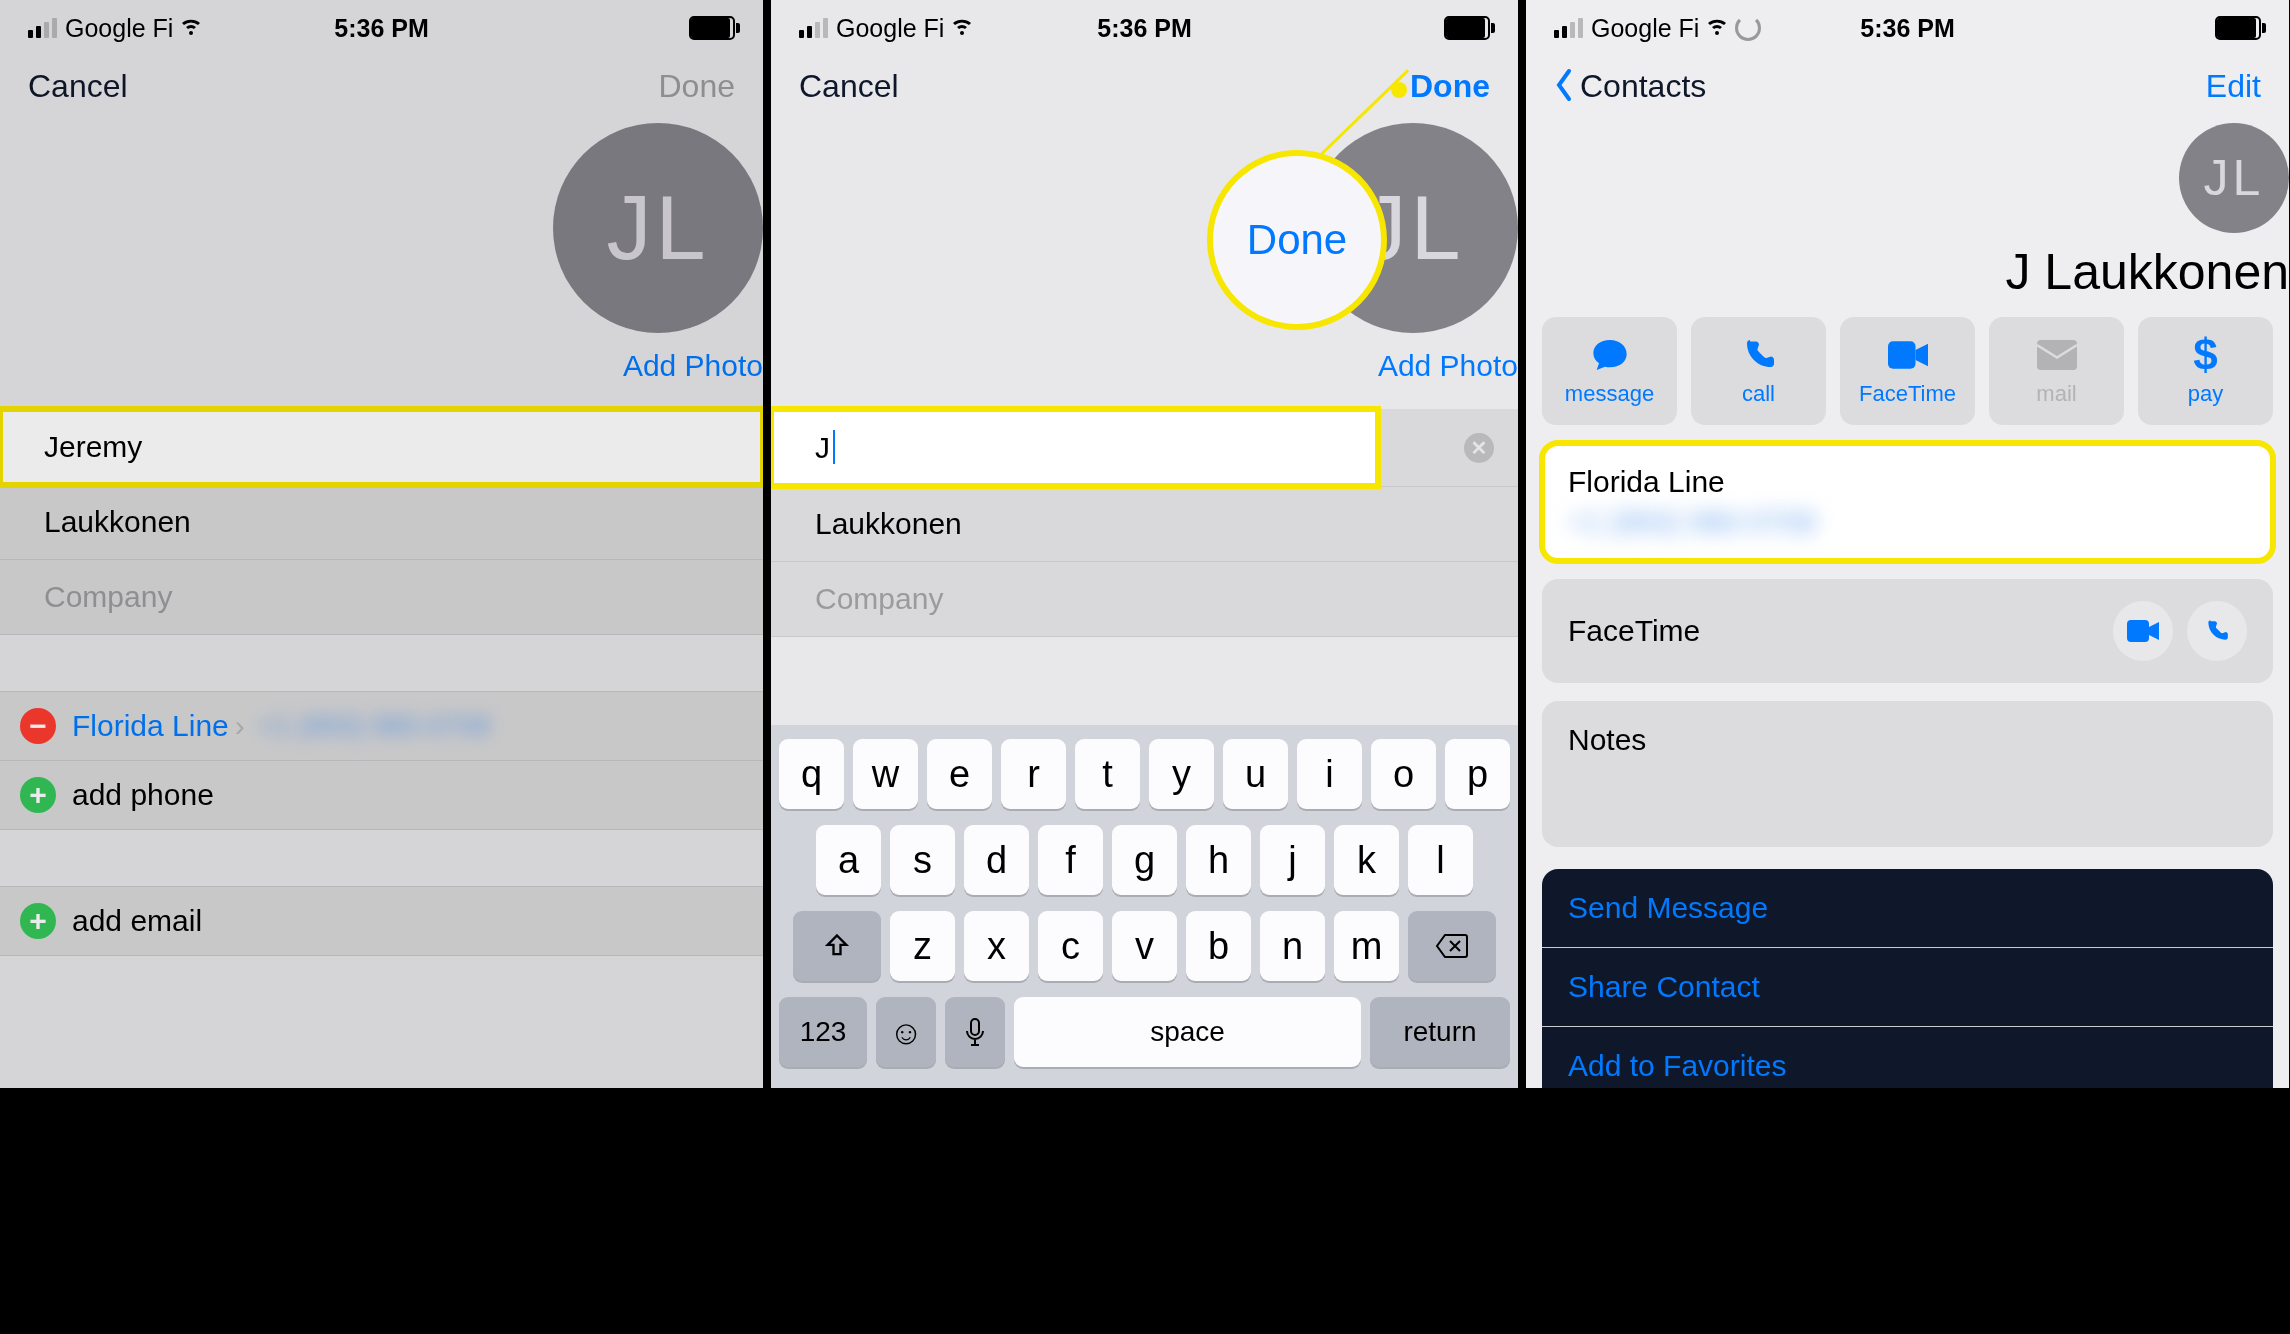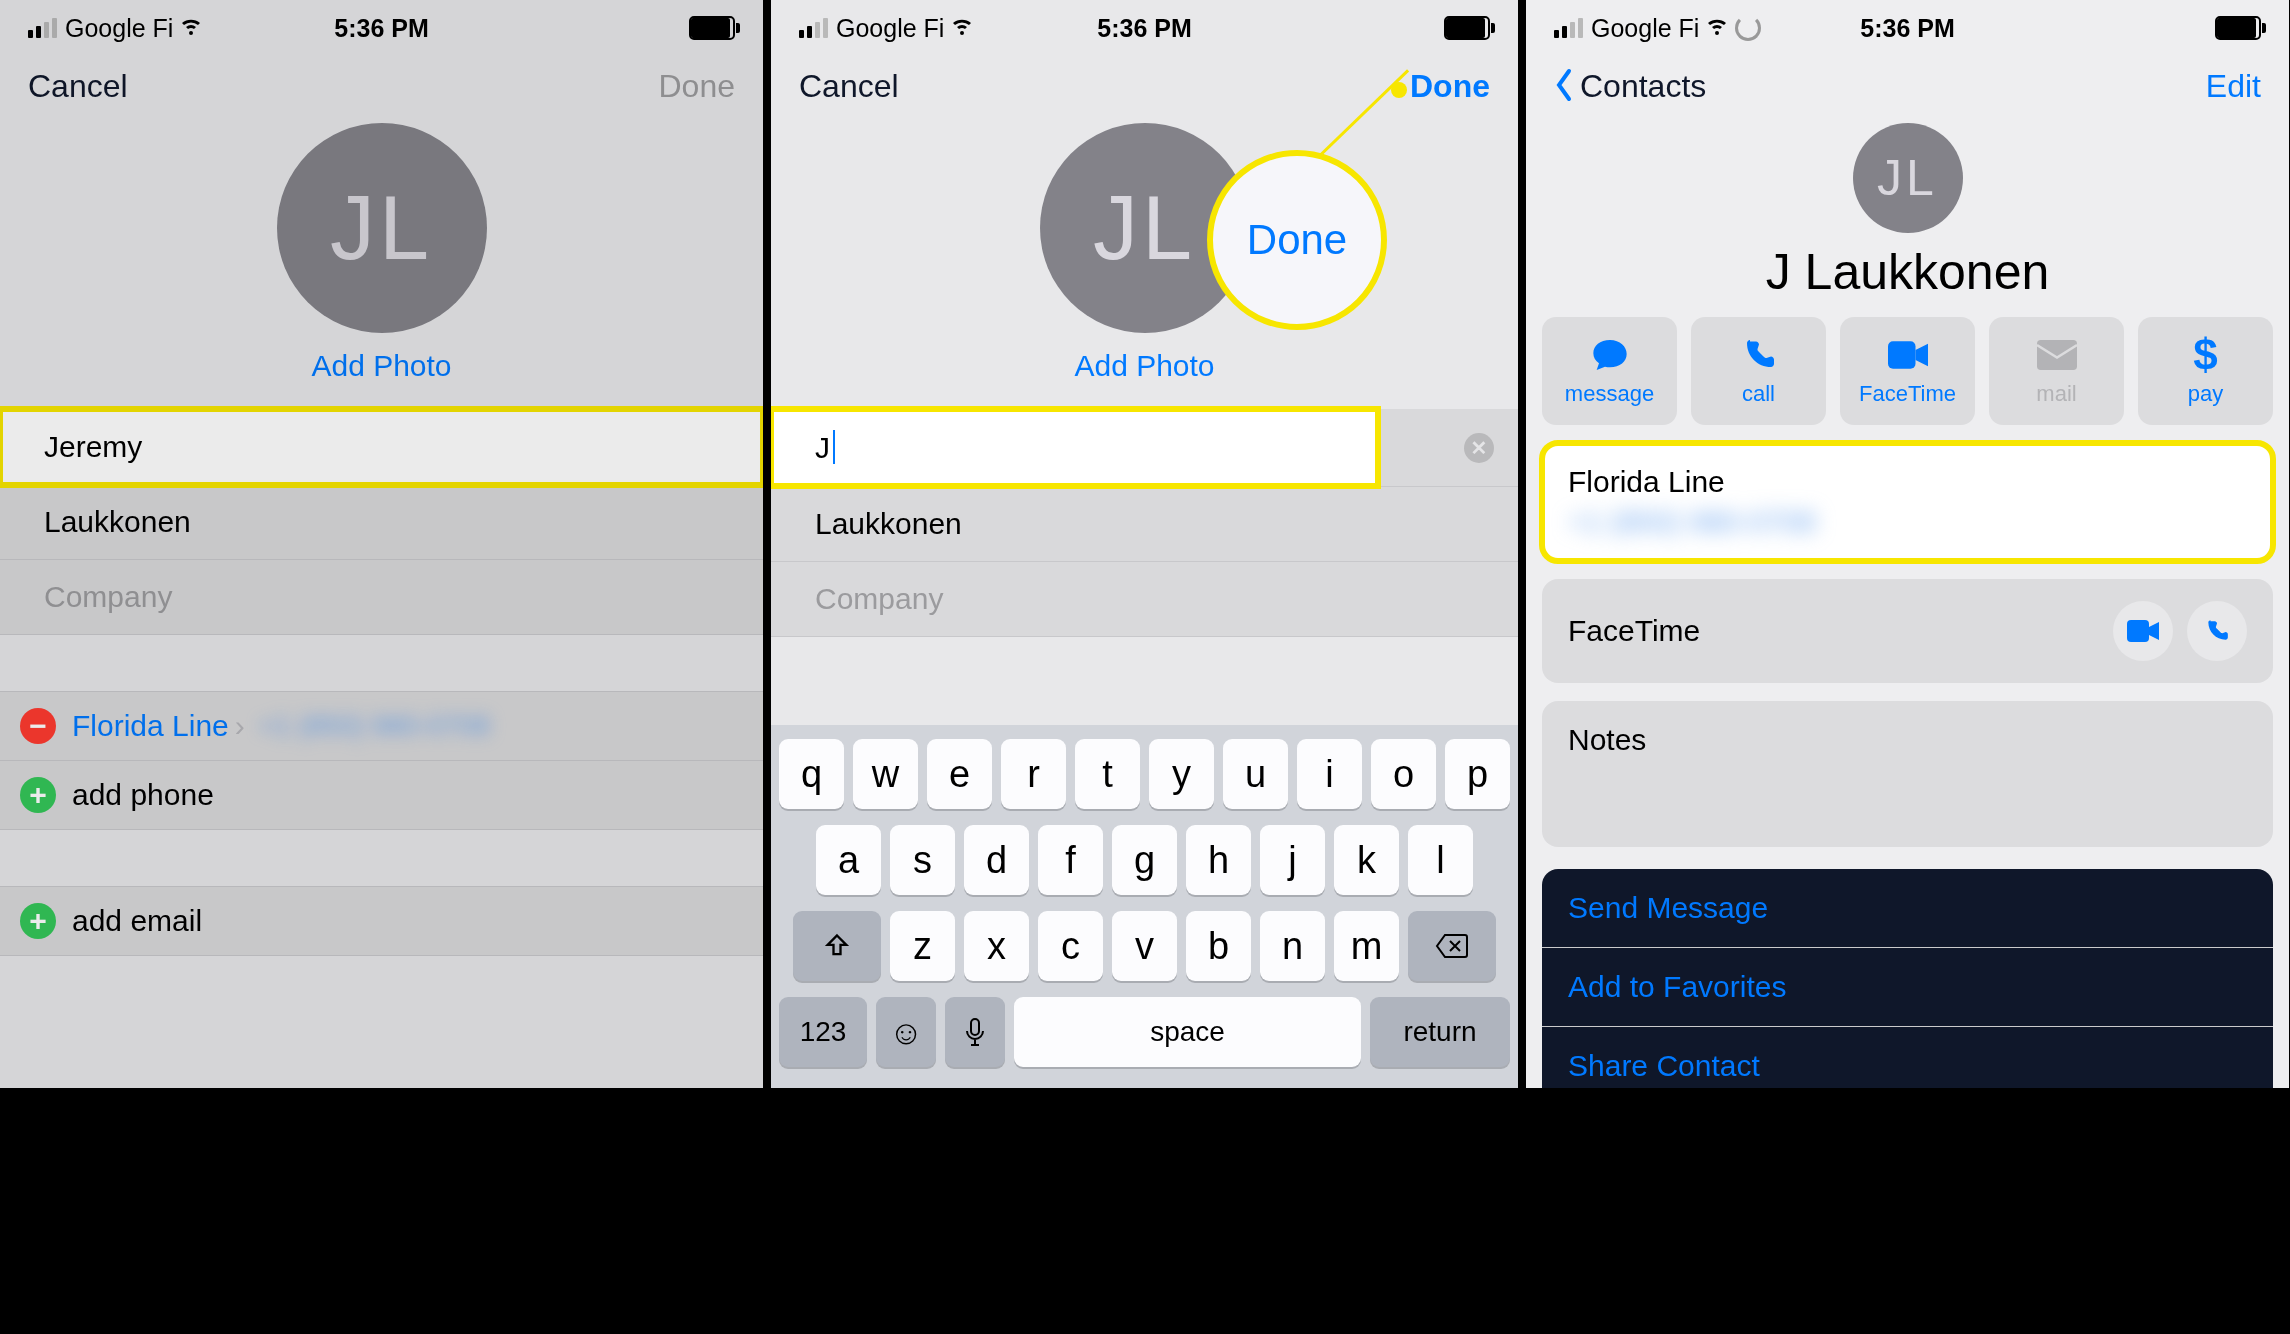--- a/index.html
+++ b/index.html
@@ -20,21 +20,21 @@
   .batt::after{content:"";position:absolute;right:-7px;top:5px;width:4px;height:10px;background:#000;border-radius:0 2px 2px 0}
   .batt i{display:block;height:100%;width:92%;background:#000;border-radius:2px}
   
   .nav{display:flex;align-items:center;padding:22px 28px 10px;font-size:32px}
   .nav .left{color:#0f172a}
   .nav .right{margin-left:auto;color:#0079ff}
   .nav .muted{color:#9a9a9c}
   .nav .bold{font-weight:600}
   .nav svg.chev{width:20px;height:34px;vertical-align:-5px;margin-right:6px}
   
-  .avwrap{display:flex;flex-direction:column;align-items:center;margin-top:8px;position:relative}
+  .avwrap{display:flex;flex-direction:column;align-items:flex-end;margin-top:8px;position:relative}
   .avatar{width:210px;height:210px;border-radius:50%;background:#838289;color:#d9d7de;display:flex;align-items:center;justify-content:center;font-size:90px;font-weight:400;letter-spacing:4px}
   .addphoto{color:#0079ff;margin-top:16px;font-size:30px}
   .bigname{font-size:50px;color:#000;margin-top:10px}
   
   .fields{margin-top:26px;background:#d9d9db}
   .field{background:#d9d9db;border-top:1px solid #c8c8cb;border-bottom:1px solid #c8c8cb;padding:20px 44px;font-size:30px;color:#000}
   .field.ph{color:#9b9b9e}
   .field+ .field{border-top:none}
   .section-spacer{height:56px;background:#e8e8ea}
   .rowbtn{display:flex;align-items:center;background:#d9d9db;border-top:1px solid #c8c8cb;border-bottom:1px solid #c8c8cb;padding:16px 20px;font-size:30px}
@@ -346,18 +346,18 @@
     </div>
 
     <div class="card">
       <div class="inner" style="padding-bottom:90px">
         <div class="title">Notes</div>
       </div>
     </div>
 
     <div class="linklist" id="links" style="margin-top:22px">
         <div class="ll">Send Message</div>
+        <div class="ll">Share Contact</div>
         <div class="ll">Add to Favorites</div>
-        <div class="ll">Share Contact</div>
       </div>
   </div>
 
 </div>
 
 </body></html>

